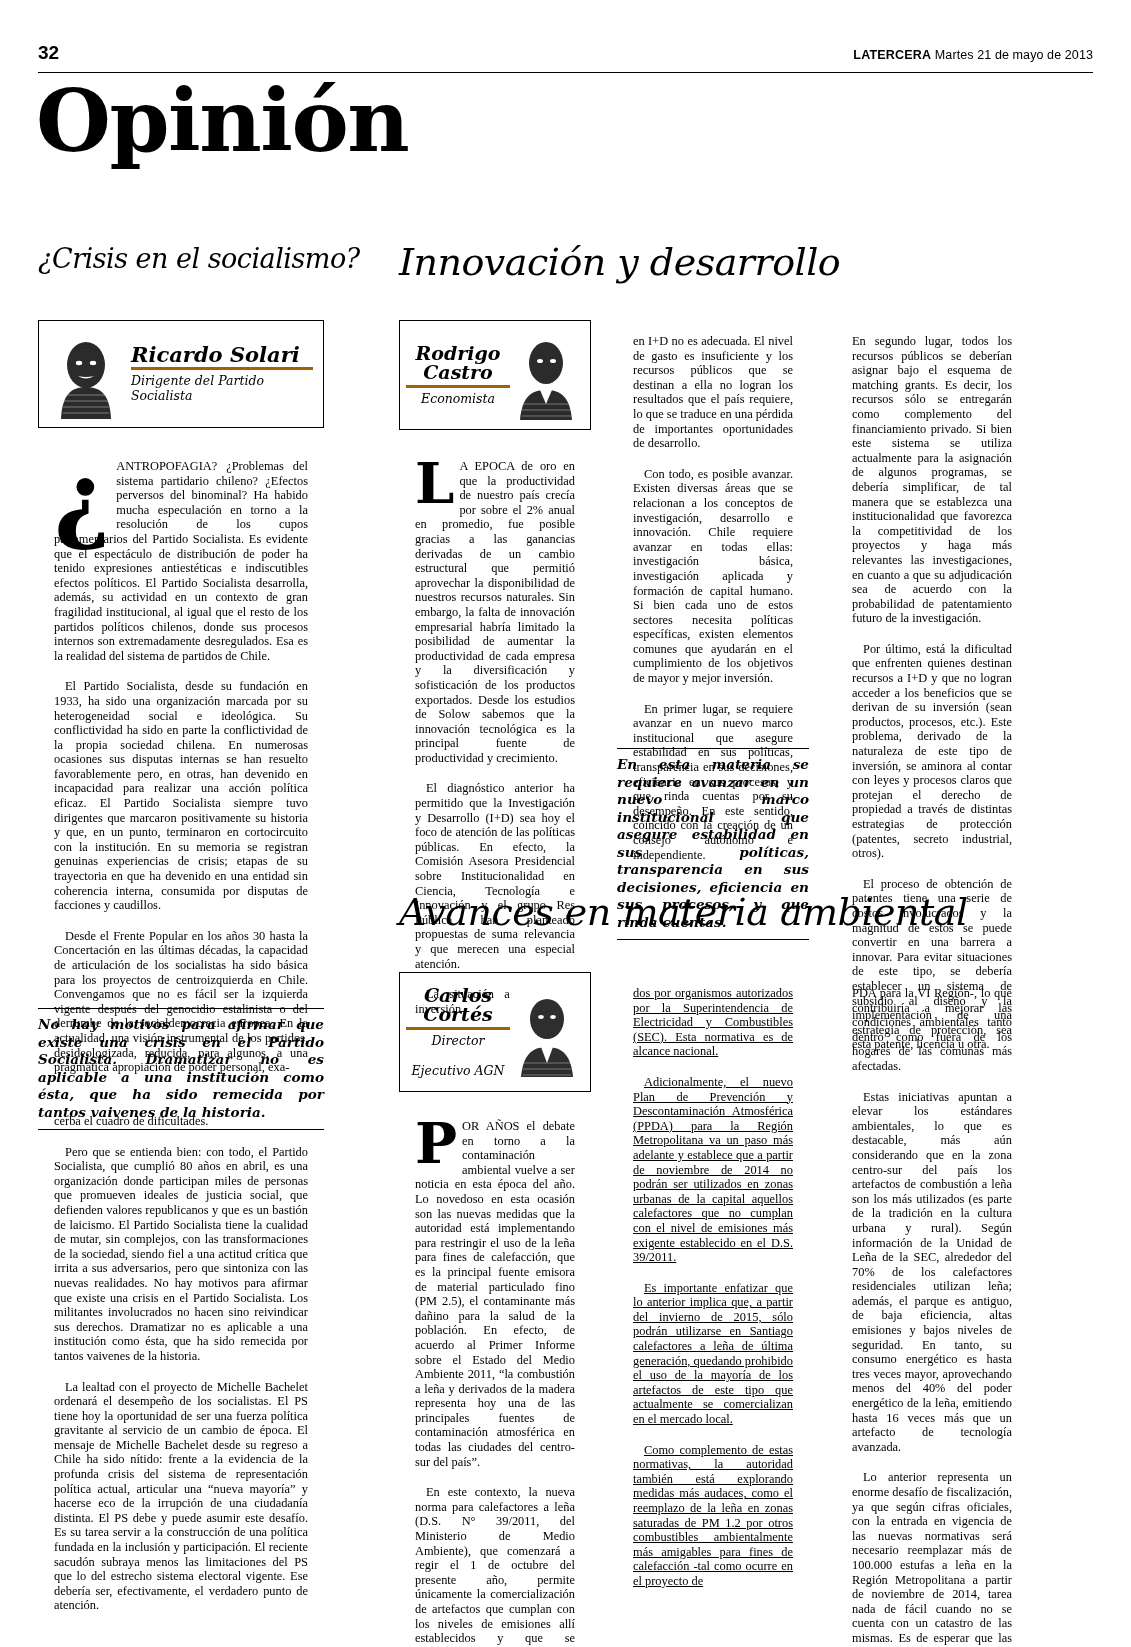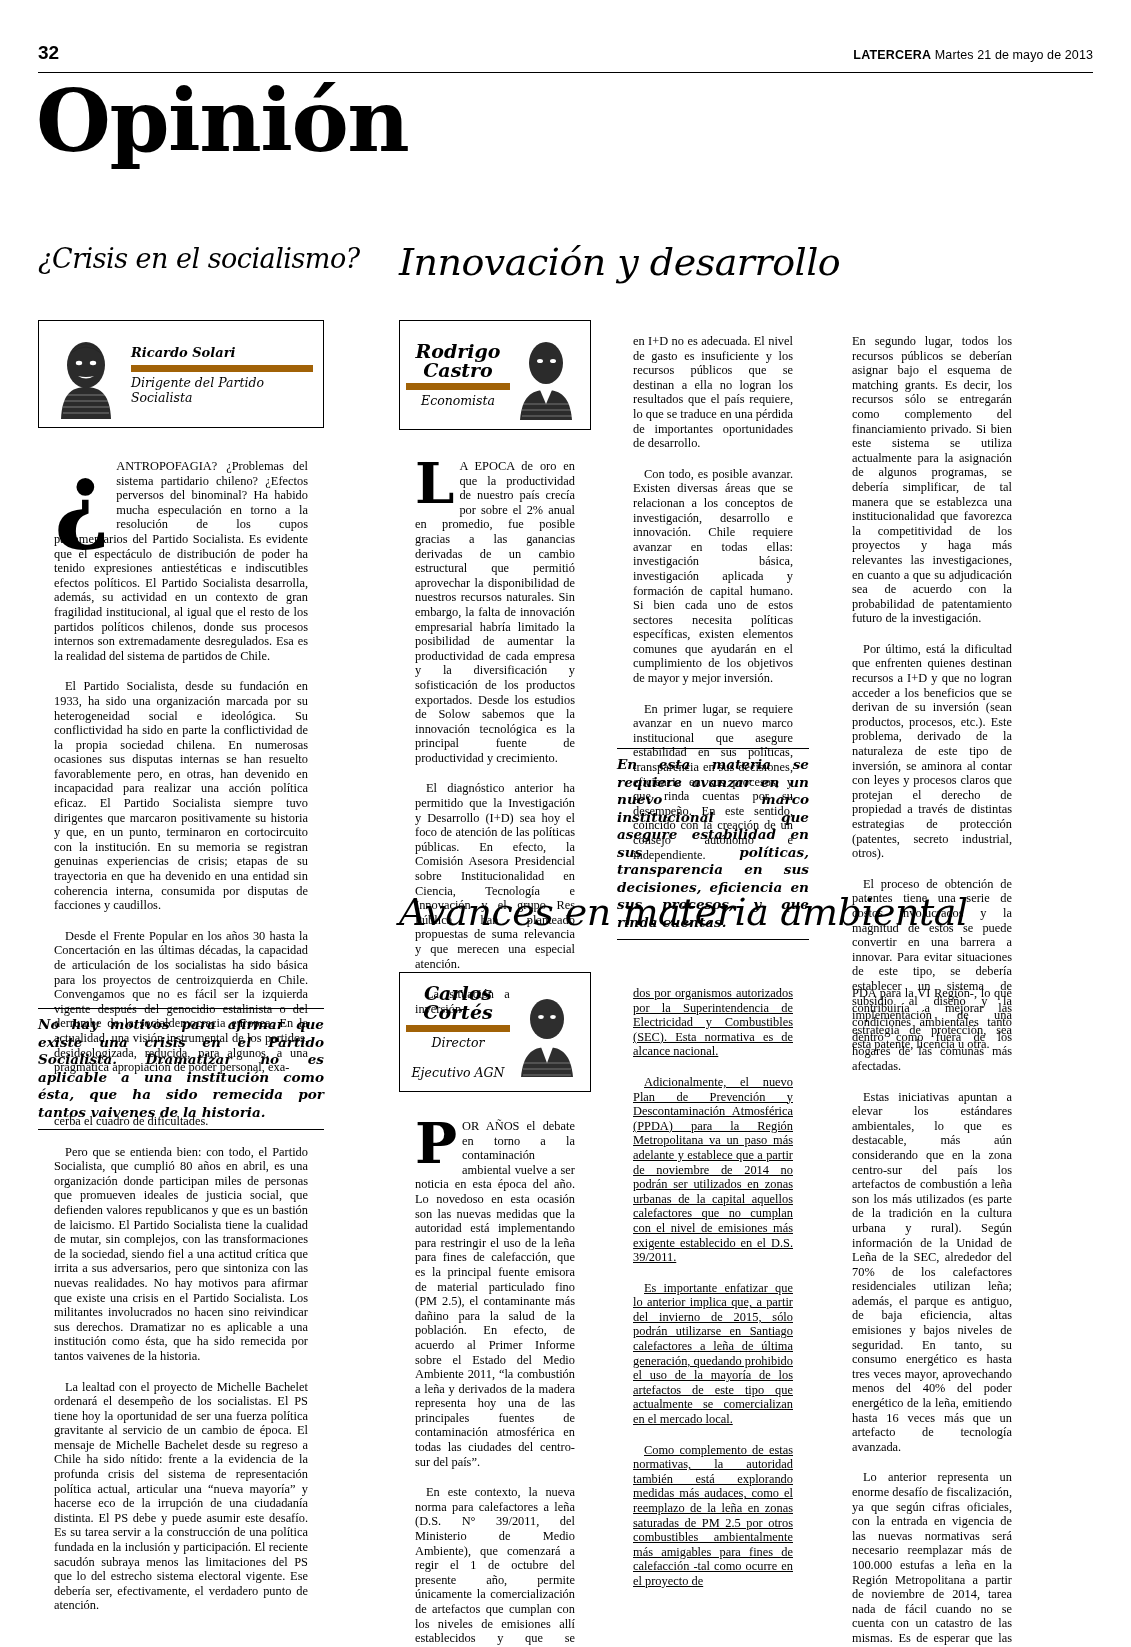--- a/index.html
+++ b/index.html
@@ -127,27 +127,27 @@
     text-align: center;
     flex: 1;
   }
   .author-name {
     font-family: "DejaVu Serif", serif;
     font-weight: bold;
     font-style: italic;
     font-size: 19px;
     line-height: 19px;
   }
-  #author-solari .author-name { font-size: 13px; }
+  #author-solari .author-name { font-size: 21px; }
   .author-role {
     font-family: "DejaVu Serif", serif;
     font-style: italic;
     font-size: 12.5px;
     line-height: 15px;
-    border-top: 7px solid #a16207;
+    border-top: 3px solid #a16207;
     margin-top: 3px;
     padding-top: 3px;
   }
   #author-solari .author-meta { text-align: left; padding-left: 8px; }
   #author-solari .author-role { display: inline-block; padding-right: 30px; }
 
   
   .portrait {
     width: 74px;
     height: 90px;
@@ -343,21 +343,21 @@
 
   <div class="col" id="c-cortes-1">
     <p class="noindent"><span class="dropcap big">P</span><span>OR AÑOS el debate en torno a la contaminación ambiental vuelve a ser noticia en esta época del año. Lo novedoso en esta ocasión son las nuevas medidas que la autoridad está implementando para restringir el uso de la leña para fines de calefacción, que es la principal fuente emisora de material particulado fino (PM 2.5), el contaminante más dañino para la salud de la población. En efecto, de acuerdo al Primer Informe sobre el Estado del Medio Ambiente 2011, “la combustión a leña y derivados de la madera representa hoy una de las principales fuentes de contaminación atmosférica en todas las ciudades del centro-sur del país”.</span></p>
     <p>En este contexto, la nueva norma para calefactores a leña (D.S. N° 39/2011, del Ministerio de Medio Ambiente), que comenzará a regir el 1 de octubre del presente año, permite únicamente la comercialización de artefactos que cumplan con los niveles de emisiones allí establecidos y que se encuentren certifica-</p>
   </div>
 
   <div class="col" id="c-cortes-2">
     <p class="noindent">dos por organismos autorizados por la Superintendencia de Electricidad y Combustibles (SEC). Esta normativa es de alcance nacional.</p>
     <p>Adicionalmente, el nuevo Plan de Prevención y Descontaminación Atmosférica (PPDA) para la Región Metropolitana va un paso más adelante y establece que a partir de noviembre de 2014 no podrán ser utilizados en zonas urbanas de la capital aquellos calefactores que no cumplan con el nivel de emisiones más exigente establecido en el D.S. 39/2011.</p>
     <p>Es importante enfatizar que lo anterior implica que, a partir del invierno de 2015, sólo podrán utilizarse en Santiago calefactores a leña de última generación, quedando prohibido el uso de la mayoría de los artefactos de este tipo que actualmente se comercializan en el mercado local.</p>
-    <p>Como complemento de estas normativas, la autoridad también está explorando medidas más audaces, como el reemplazo de la leña en zonas saturadas de PM 2.5 por otros combustibles ambientalmente más amigables para fines de calefacción -tal como ocurre en el proyecto de</p>
+    <p>Como complemento de estas normativas, la autoridad también está explorando medidas más audaces, como el reemplazo de la leña en zonas saturadas de PM 1.2 por otros combustibles ambientalmente más amigables para fines de calefacción -tal como ocurre en el proyecto de</p>
   </div>
 
 
   <div class="col" id="c-cortes-3">
     <p class="noindent">PDA para la VI Región-, lo que contribuiría a mejorar las condiciones ambientales tanto dentro como fuera de los hogares de las comunas más afectadas.</p>
     <p>Estas iniciativas apuntan a elevar los estándares ambientales, lo que es destacable, más aún considerando que en la zona centro-sur del país los artefactos de combustión a leña son los más utilizados (es parte de la tradición en la cultura urbana y rural). Según información de la Unidad de Leña de la SEC, alrededor del 70% de los calefactores residenciales utilizan leña; además, el parque es antiguo, de baja eficiencia, altas emisiones y bajos niveles de seguridad. En tanto, su consumo energético es hasta tres veces mayor, aprovechando menos del 40% del poder energético de la leña, emitiendo hasta 16 veces más que un artefacto de tecnología avanzada.</p>
     <p>Lo anterior representa un enorme desafío de fiscalización, ya que según cifras oficiales, con la entrada en vigencia de las nuevas normativas será necesario reemplazar más de 100.000 estufas a leña en la Región Metropolitana a partir de noviembre de 2014, tarea nada de fácil cuando no se cuenta con un catastro de las mismas. Es de esperar que las instituciones a cargo de fiscalizar el cumplimiento de estas iniciativas estén a la altura de la responsabilidad que les ha confiado la ley.</p>
   </div>
 
 </div>

